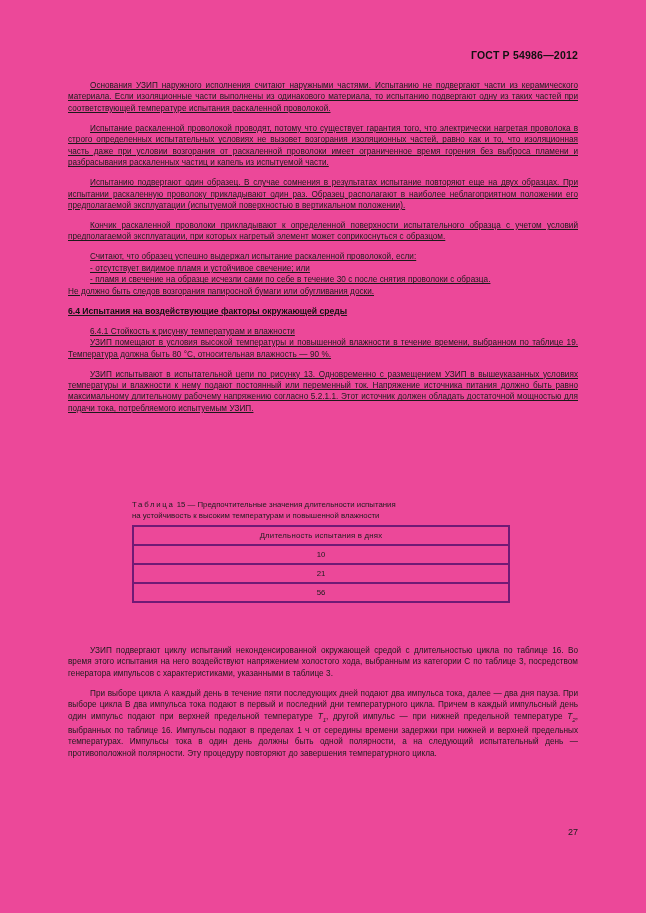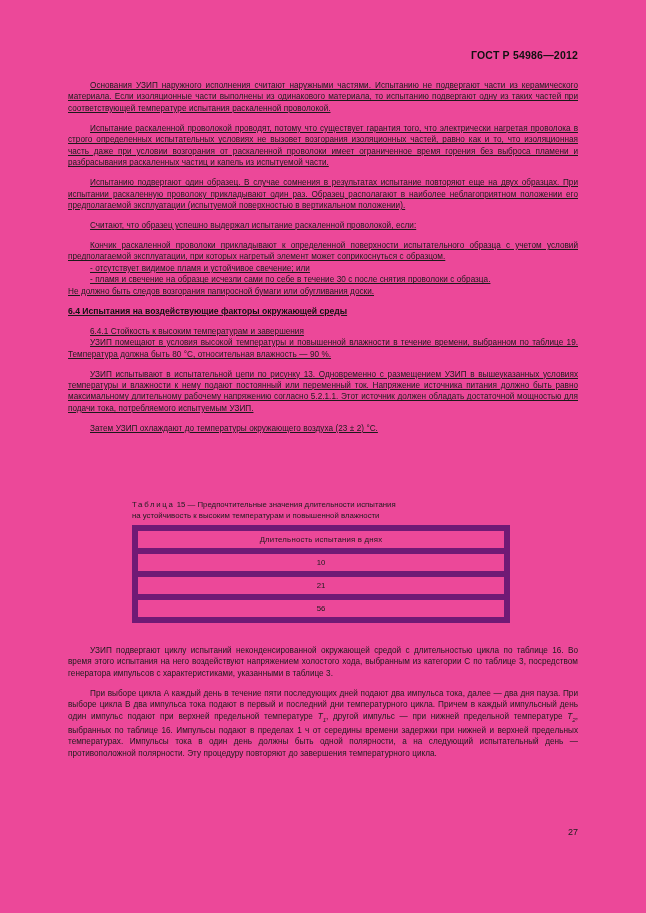--- a/index.html
+++ b/index.html
@@ -98,21 +98,21 @@
   .table-caption .spaced {
     letter-spacing: 1.7px;
   }
   table.data-table {
     border-collapse: collapse;
     width: 378px;
     table-layout: fixed;
   }
   table.data-table th,
   table.data-table td {
-    border: 6px solid #701a75;
+    border: 2px solid #701a75;
     text-align: center;
     font-size: 7.8px;
     font-weight: normal;
     color: #1c1c1c;
     height: 17px;
     padding: 0;
     vertical-align: middle;
   }
   table.data-table th {
     letter-spacing: 0.2px;
@@ -140,39 +140,38 @@
   <div class="doc-header">ГОСТ Р 54986—2012</div>
 
   <div class="content">
 
     <p class="para">Основания УЗИП наружного исполнения считают наружными частями. Испытанию не подвергают части из керамического материала. Если изоляционные части выполнены из одинакового материала, то испытанию подвергают одну из таких частей при соответствующей температуре испытания раскаленной проволокой.</p>
 
     <p class="para gap">Испытание раскаленной проволокой проводят, потому что существует гарантия того, что электрически нагретая проволока в строго определенных испытательных условиях не вызовет возгорания изоляционных частей, равно как и то, что изоляционная часть даже при условии возгорания от раскаленной проволоки имеет ограниченное время горения без выброса пламени и разбрасывания раскаленных частиц и капель из испытуемой части.</p>
 
     <p class="para gap">Испытанию подвергают один образец.  В случае сомнения в результатах испытание повторяют еще на двух образцах. При испытании раскаленную проволоку прикладывают один раз. Образец располагают в наиболее неблагоприятном положении его предполагаемой эксплуатации (испытуемой поверхностью в вертикальном положении).</p>
 
+    <p class="para gap">Кончик раскаленной проволоки прикладывают к определенной поверхности испытательного образца с учетом условий предполагаемой эксплуатации, при которых нагретый элемент может соприкоснуться с образцом.</p>
+
     <p class="para gap">Считают, что образец успешно выдержал испытание раскаленной проволокой, если:</p>
 
-    <p class="para gap">Кончик раскаленной проволоки прикладывают к определенной поверхности испытательного образца с учетом условий предполагаемой эксплуатации, при которых нагретый элемент может соприкоснуться с образцом.</p>
-
     <p class="para dash-line tight">- отсутствует видимое пламя и устойчивое свечение; или</p>
 
     <p class="para dash-line tight">- пламя и свечение на образце исчезли сами по себе в течение 30 с после снятия проволоки с образца.</p>
 
     <p class="para noindent tight">Не должно быть следов возгорания папиросной бумаги или  обугливания доски.</p>
 
     <h2 class="section-head">6.4 Испытания на воздействующие факторы окружающей среды</h2>
 
-    <p class="para sub-head gap">6.4.1 Стойкость к высоким температурам и завершения</p>
+    <p class="para sub-head gap">6.4.1 Стойкость к рисунку температурам и влажности</p>
 
     <p class="para tight">УЗИП помещают в условия высокой температуры и повышенной влажности в течение времени, выбранном по таблице 19. Температура должна быть 80 °С, относительная влажность — 90 %.</p>
 
     <p class="para gap">УЗИП испытывают в испытательной цепи по рисунку 13. Одновременно с размещением УЗИП в вышеуказанных условиях температуры и влажности к нему подают постоянный или переменный ток. Напряжение источника питания должно быть равно максимальному длительному рабочему напряжению согласно 5.2.1.1. Этот источник должен обладать достаточной мощностью для подачи тока, потребляемого испытуемым УЗИП.</p>
 
-    <p class="para gap">Затем УЗИП охлаждают до температуры окружающего воздуха (23 ± 2) °С.</p>
 
   </div>
 
   <div class="table-block">
     <div class="table-caption">
       <span class="spaced">Таблица</span>
       <span>15</span>
       <span>—</span>
       <span>Предпочтительные значения длительности испытания</span>
       <br>

